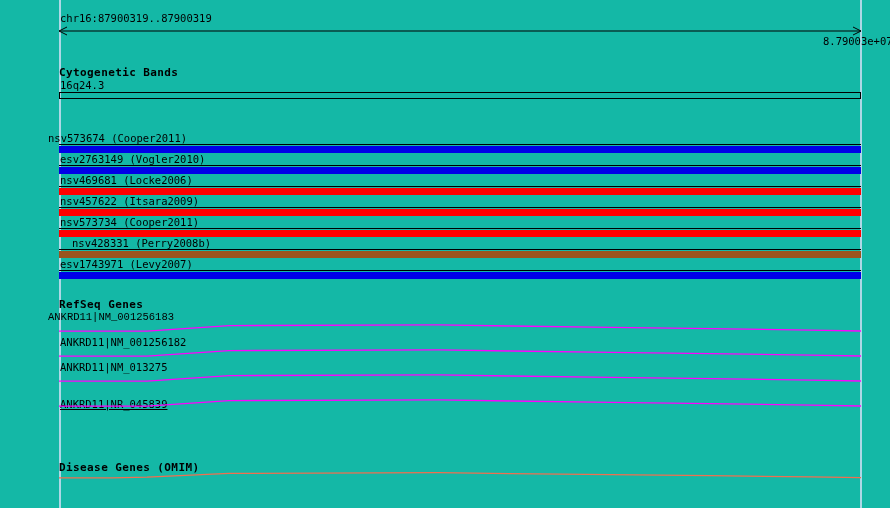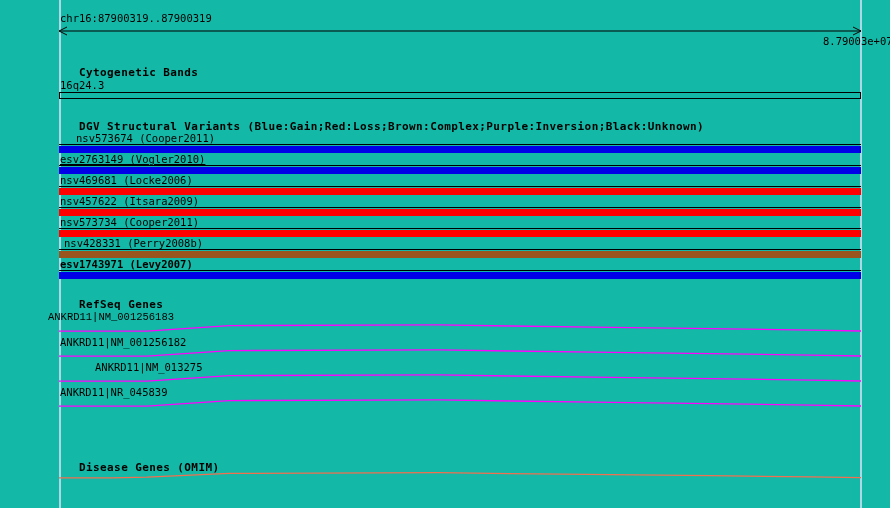--- a/index.html
+++ b/index.html
@@ -2,21 +2,21 @@
 <html><head>
 <meta charset="utf-8">
 <style>
   html,body{margin:0;padding:0;background:#ffffff;}
   #panel{
     position:relative;width:890px;height:508px;background:#14b8a6;overflow:hidden;
     font-family:"DejaVu Sans Mono","Liberation Mono",monospace;color:#000;
   }
   .abs{position:absolute;}
   .lbl{font-size:10.5px;line-height:11px;white-space:pre;}
-  .heading{font-size:11px;font-weight:bold;letter-spacing:0.4px;line-height:12px;white-space:pre;padding-left:20px;}
+  .heading{font-size:11px;font-weight:bold;letter-spacing:0.4px;line-height:12px;white-space:pre;}
   .guide{position:absolute;top:0;width:2px;height:517px;}
   .hairline{position:absolute;height:1px;background:#000;}
   .bar{position:absolute;height:7px;}
   .bandbox{position:absolute;border:1px solid #000;background:transparent;}
   svg{display:block;}
 </style>
 </head>
 <body>
 
 <div id="panel">
@@ -31,68 +31,67 @@
     <path d="M12,2 L4,6 L12,10" stroke="#000" stroke-width="1" fill="none"></path>
     <path d="M798,2 L806,6 L798,10" stroke="#000" stroke-width="1" fill="none"></path>
   </svg>
 
   <div class="abs lbl" style="left:823px;top:36px;">8.79003e+07</div>
 
   <div class="abs heading" style="left:59px;top:67px;">Cytogenetic Bands</div>
   <div class="abs lbl" style="left:60px;top:80px;">16q24.3</div>
   <div class="bandbox" style="left:59px;top:92px;width:800px;height:5px;"></div>
 
-  <div class="abs heading" style="left:59px;top:121px;">DGV Structural Variants (Blue:Gain;Red:Loss;Brown:Complex;Purple:Inversion;Black:Unknown)</div>
 
-  <div class="abs lbl" style="left:76px;top:133px;">nsv573674 (Cooper2011)</div>
+  <div class="abs lbl" style="left:48px;top:133px;">nsv573674 (Cooper2011)</div>
   <div class="hairline" style="left:59px;top:144px;width:802px;"></div>
   <div class="bar" style="left: 59px; top: 146px; width: 802px; background-color: rgb(0, 0, 232);"></div>
 
-  <div class="abs lbl" style="left:60px;top:154px;text-decoration:underline;">esv2763149 (Vogler2010)</div>
+  <div class="abs lbl" style="left:60px;top:154px;">esv2763149 (Vogler2010)</div>
   <div class="hairline" style="left:59px;top:165px;width:802px;"></div>
   <div class="bar" style="left: 59px; top: 167px; width: 802px; background-color: rgb(0, 0, 232);"></div>
 
   <div class="abs lbl" style="left:60px;top:175px;text-align:center;">nsv469681 (Locke2006)</div>
   <div class="hairline" style="left:59px;top:186px;width:802px;"></div>
   <div class="bar" style="left: 59px; top: 188px; width: 802px; background-color: rgb(255, 0, 0);"></div>
 
   <div class="abs lbl" style="left:60px;top:196px;">nsv457622 (Itsara2009)</div>
   <div class="hairline" style="left:59px;top:207px;width:802px;"></div>
   <div class="bar" style="left: 59px; top: 209px; width: 802px; background-color: rgb(255, 0, 0);"></div>
 
   <div class="abs lbl" style="left:60px;top:217px;">nsv573734 (Cooper2011)</div>
   <div class="hairline" style="left:59px;top:228px;width:802px;"></div>
   <div class="bar" style="left: 59px; top: 230px; width: 802px; background-color: rgb(255, 0, 0);"></div>
 
-  <div class="abs lbl" style="left:64px;top:238px;text-align:right;">nsv428331 (Perry2008b)</div>
+  <div class="abs lbl" style="left:72px;top:238px;text-align:right;">nsv428331 (Perry2008b)</div>
   <div class="hairline" style="left:59px;top:249px;width:802px;"></div>
   <div class="bar" style="left: 59px; top: 251px; width: 802px; background-color: rgb(154, 84, 30);"></div>
 
-  <div class="abs lbl" style="left:60px;top:259px;font-weight:bold;">esv1743971 (Levy2007)</div>
+  <div class="abs lbl" style="left:60px;top:259px;">esv1743971 (Levy2007)</div>
   <div class="hairline" style="left:59px;top:270px;width:802px;"></div>
   <div class="bar" style="left: 59px; top: 272px; width: 802px; background-color: rgb(0, 0, 232);"></div>
 
   <div class="abs heading" style="left:59px;top:299px;">RefSeq Genes</div>
 
   <div class="abs lbl" style="left:48px;top:312px;font-family:Liberation Mono, monospace;">ANKRD11|NM_001256183</div>
   <svg class="abs" style="left:59px;top:321px;" width="802" height="12">
     <polyline points="0,10.2 88,10.2 170,4.6 380,3.8 452,5 552,6.3 652,7.7 752,9.1 802,10" fill="none" stroke-width="1.3" style="stroke: rgb(255, 0, 255);"></polyline>
   </svg>
 
   <div class="abs lbl" style="left:60px;top:337px;">ANKRD11|NM_001256182</div>
   <svg class="abs" style="left:59px;top:346px;" width="802" height="12">
     <polyline points="0,10.2 88,10.2 170,4.6 380,3.8 452,5 552,6.3 652,7.7 752,9.1 802,10" fill="none" stroke-width="1.3" style="stroke: rgb(255, 0, 255);"></polyline>
   </svg>
 
-  <div class="abs lbl" style="left:60px;top:362px;padding-left:35px;">ANKRD11|NM_013275</div>
+  <div class="abs lbl" style="left:60px;top:362px;">ANKRD11|NM_013275</div>
   <svg class="abs" style="left:59px;top:371px;" width="802" height="12">
     <polyline points="0,10.2 88,10.2 170,4.6 380,3.8 452,5 552,6.3 652,7.7 752,9.1 802,10" fill="none" stroke-width="1.3" style="stroke: rgb(255, 0, 255);"></polyline>
   </svg>
 
-  <div class="abs lbl" style="left:60px;top:387px;">ANKRD11|NR_045839</div>
+  <div class="abs lbl" style="left:60px;top:399px;text-decoration:underline;">ANKRD11|NR_045839</div>
   <svg class="abs" style="left:59px;top:396px;" width="802" height="12">
     <polyline points="0,10.2 88,10.2 170,4.6 380,3.8 452,5 552,6.3 652,7.7 752,9.1 802,10" fill="none" stroke-width="1.3" style="stroke: rgb(255, 0, 255);"></polyline>
   </svg>
 
   <div class="abs heading" style="left:59px;top:446px;margin-top:16px;">Disease Genes (OMIM)</div>
 
   <svg class="abs" style="left:59px;top:468px;" width="802" height="12">
     <polyline points="0,9.8 53,9.8 88,9.2 170,5.4 380,4.6 452,5.6 552,6.6 652,7.7 752,8.9 802,9.6" fill="none" stroke-width="1.3" style="stroke: rgb(240, 112, 80);"></polyline>
   </svg>
 

